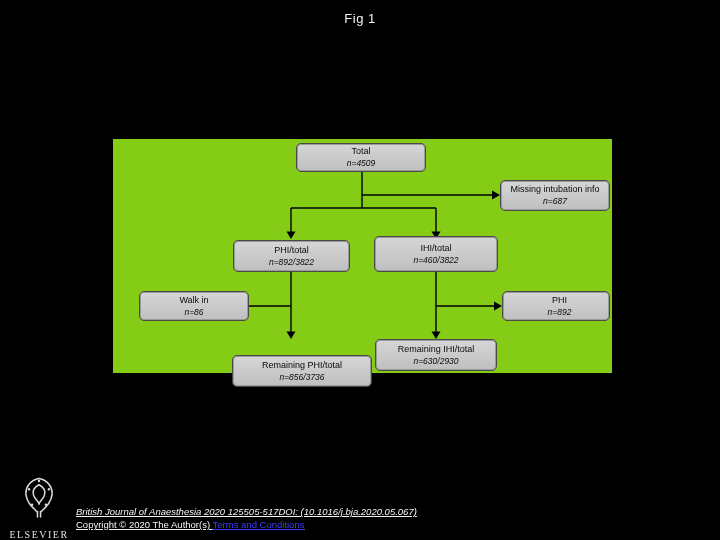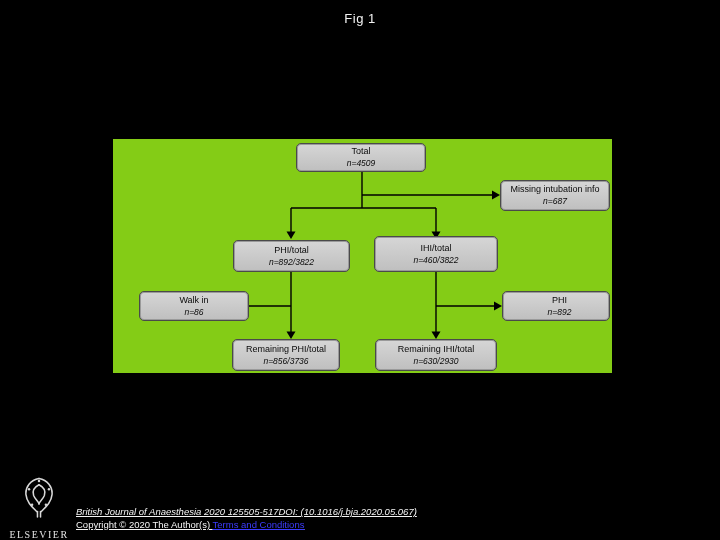--- a/index.html
+++ b/index.html
@@ -137,21 +137,21 @@
   <div class="node" style="left:2px; top:152px; width:110px; height:30px;margin-left:24px;">
     <div class="node-label">Walk in</div>
     <div class="node-value">n=86</div>
   </div>
 
   <div class="node" style="left:389px; top:152px; width:108px; height:30px;padding-left:7px;">
     <div class="node-label">PHI</div>
     <div class="node-value">n=892</div>
   </div>
 
-  <div class="node" style="left:119px; top:200px; width:108px; height:32px;">
+  <div class="node" style="left:119px; top:216px; width:140px; height:32px;">
     <div class="node-label">Remaining PHI/total</div>
     <div class="node-value">n=856/3736</div>
   </div>
 
   <div class="node" style="left:262px; top:200px; width:122px; height:32px;">
     <div class="node-label">Remaining IHI/total</div>
     <div class="node-value">n=630/2930</div>
   </div>
 
 </div>

